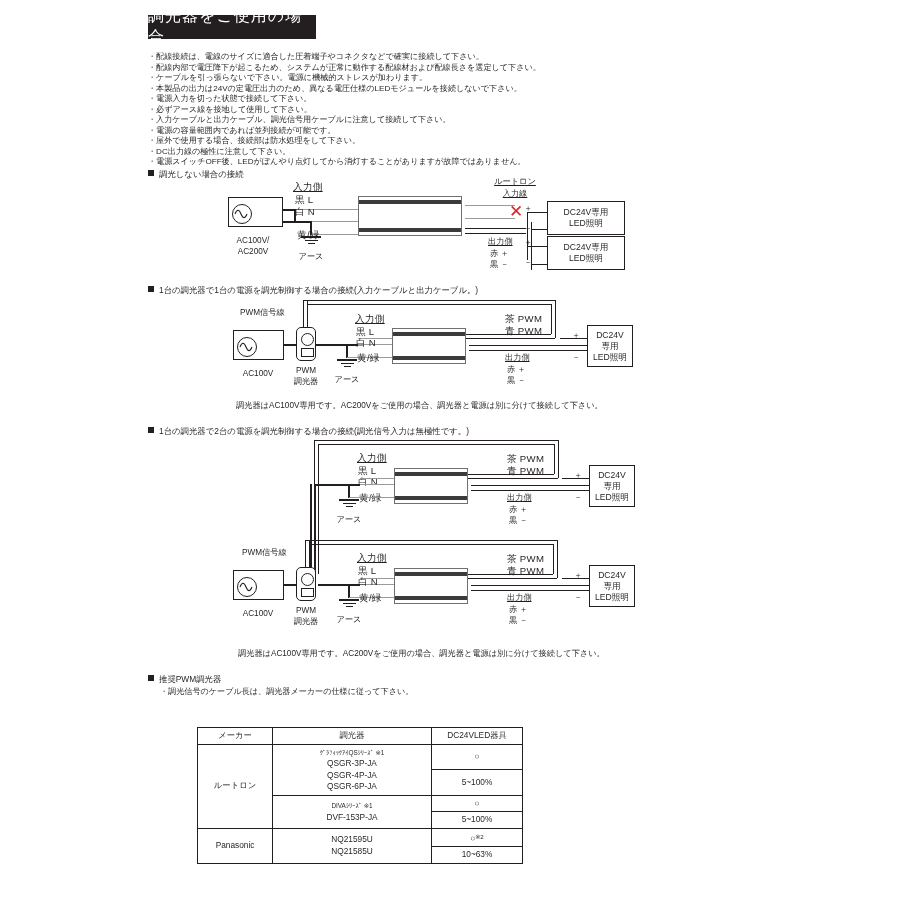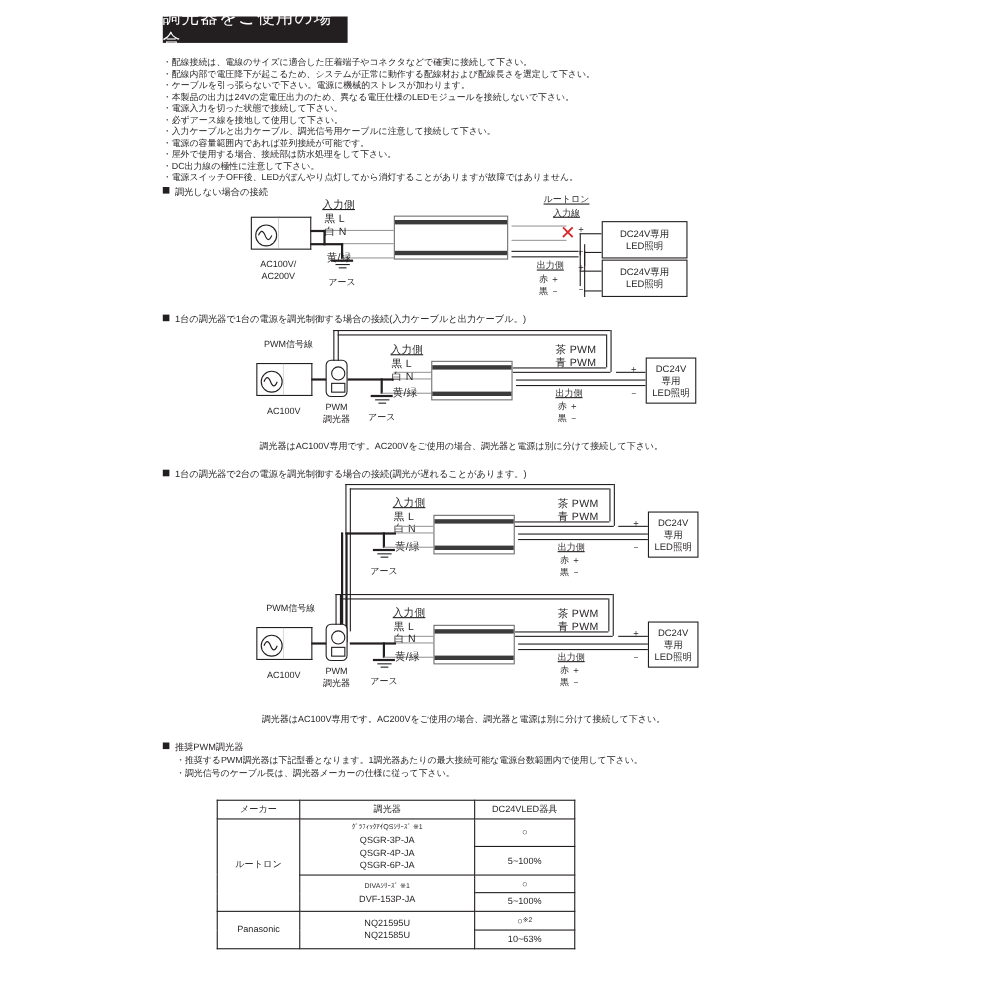--- a/index.html
+++ b/index.html
@@ -402,21 +402,21 @@
     <div class="led-box" style="left:587px; top:325px; width:46px; height:42px;">
       <div>DC24V</div>
       <div>専用</div>
       <div>LED照明</div>
     </div>
 
     <div class="caption" style="left:236px; top:400px;">調光器はAC100V専用です。AC200Vをご使用の場合、調光器と電源は別に分けて接続して下さい。</div>
   </div>
 
   <div class="sec-head" style="left:148px; top:426px;">
-    <span class="sq"></span><span>1台の調光器で2台の電源を調光制御する場合の接続(調光が遅れることがあります。)</span>
+    <span class="sq"></span><span>1台の調光器で2台の電源を調光制御する場合の接続(調光信号入力は無極性です。)</span>
   </div>
 
   <div class="dg" style="left:0; top:0; width:900px; height:900px;">
 
     <div class="lbl big ul" style="left:357px; top:452px;">入力側</div>
     <div class="lbl big" style="left:358px; top:465px;">黒 L</div>
     <div class="lbl big" style="left:358px; top:476px;">白 N</div>
     <div class="lbl big" style="left:359px; top:492px;">黄/緑</div>
 
     <div class="driver" style="left:394px; top:468px; width:74px; height:36px;">
@@ -554,21 +554,20 @@
     </div>
 
     <div class="caption" style="left:238px; top:648px;">調光器はAC100V専用です。AC200Vをご使用の場合、調光器と電源は別に分けて接続して下さい。</div>
   </div>
 
   <div class="sec-head" style="left:148px; top:674px;">
     <span class="sq"></span><span>推奨PWM調光器</span>
   </div>
 
   <div class="notes" style="left:160px; top:687px; width:620px;">
-    <div class="note">・推奨するPWM調光器は下記型番となります。1調光器あたりの最大接続可能な電源台数範囲内で使用して下さい。</div>
     <div class="note">・調光信号のケーブル長は、調光器メーカーの仕様に従って下さい。</div>
   </div>
 
   <table class="tbl" style="left:197px; top:727px;">
     <thead>
       <tr>
         <th class="c-maker">メーカー</th>
         <th class="c-dim">調光器</th>
         <th class="c-dev">DC24VLED器具</th>
       </tr>

